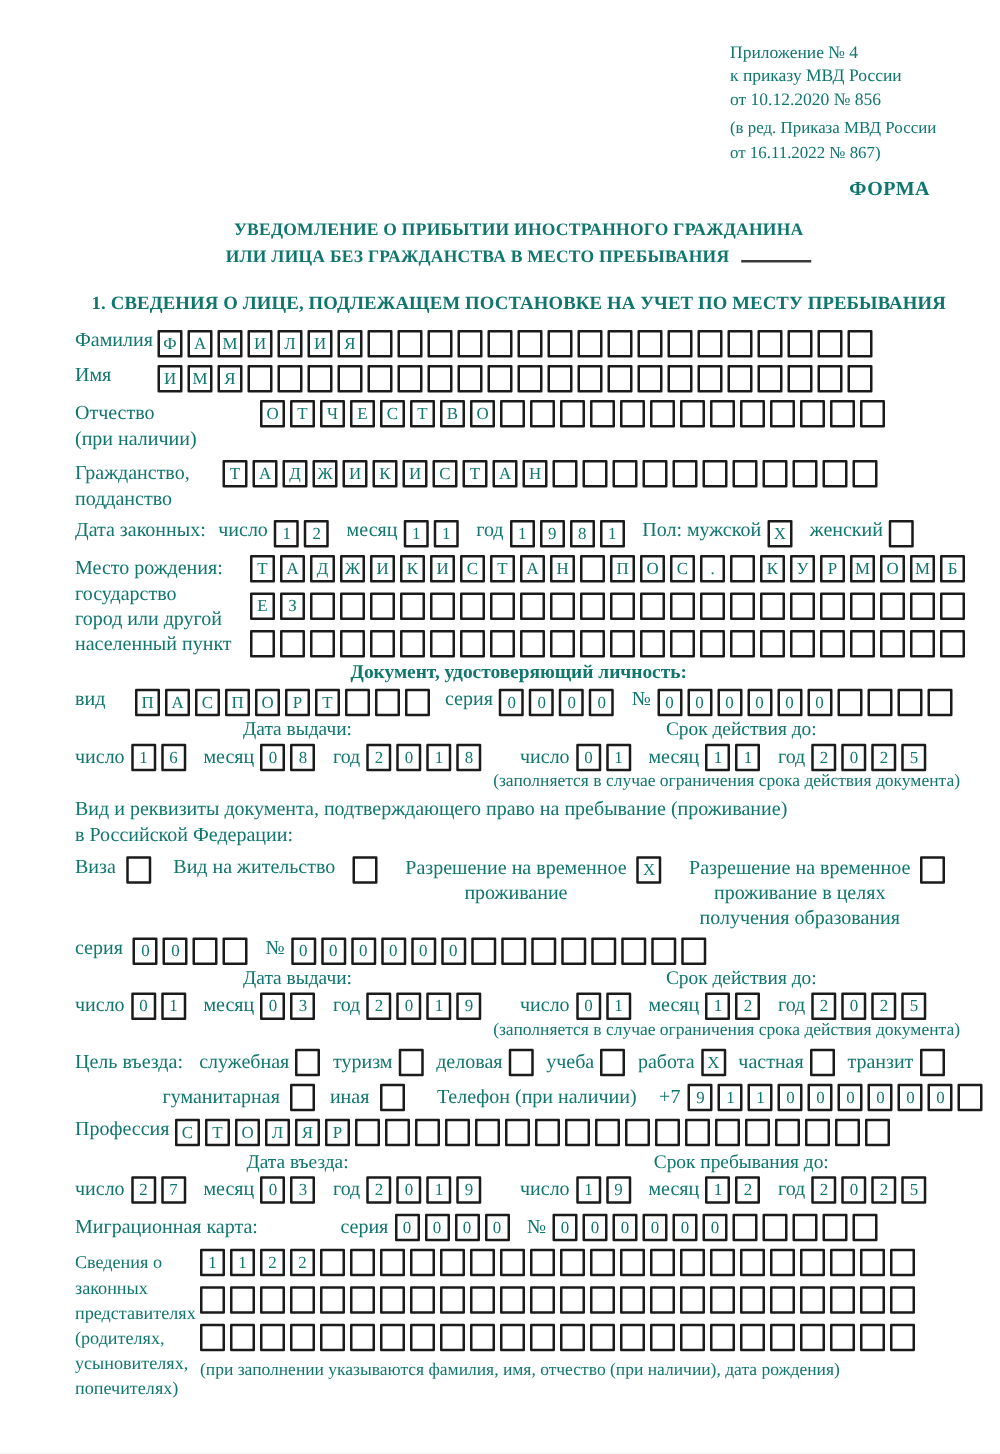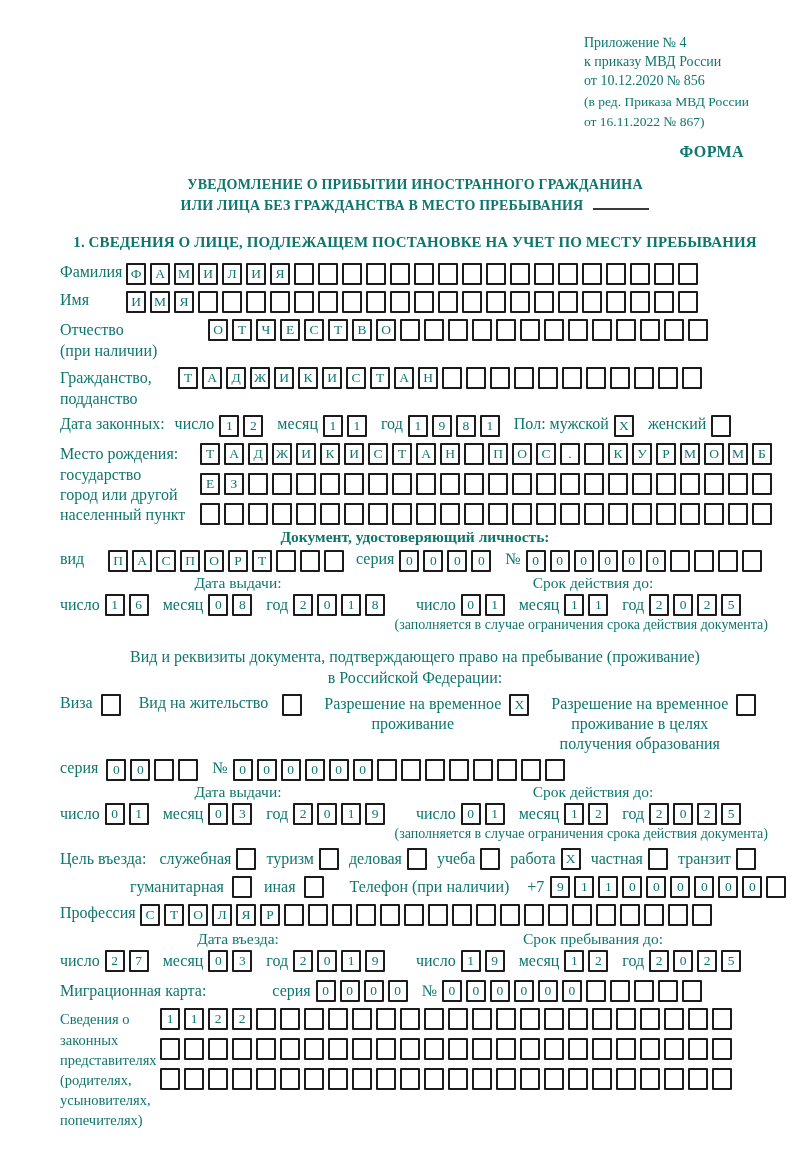--- a/index.html
+++ b/index.html
@@ -39,21 +39,21 @@
   .boxrows .boxes:last-child { margin-bottom:0; }
 
   .doc-heading { text-align:center; font-weight:bold; font-size:15.5px; margin-top:3px; }
 
   .datepair { display:flex; margin-top:2px; }
   .dp-l { width:356px; flex:none; } .dp-r { flex:1; }
   .dp-head { text-align:center; font-size:15.5px; }
   .dp-row { display:flex; align-items:center; margin-top:2px; }
   .note { text-align:right; font-size:14px; margin-top:1px; padding-right:2px; }
 
-  .intro { margin-top:14px; line-height:1.3;text-align:center; }
+  .intro { margin-top:4px; line-height:1.3; }
   .permit-row { display:flex; align-items:flex-start; margin-top:5px; }
   .pitem { display:flex; align-items:flex-start; }
   .pstack { text-align:center; line-height:20px; }
   .gap8{margin-left:8px;} .gap14{margin-left:14px;} .gap18{margin-left:18px;}
 
   .purpose-row { display:flex; align-items:center; margin-top:6px; white-space:nowrap; }
   .purpose-row .lbl { margin-right:5px; }
   .purpose-row .boxes { margin-right:6px; }
   .hum-row { display:flex; align-items:center; margin-top:6px; margin-left:70px; white-space:nowrap; }
 
@@ -764,16 +764,17 @@
           <span class="box"></span>
           <span class="box"></span>
           <span class="box"></span>
           <span class="box"></span>
           <span class="box"></span>
           <span class="box"></span>
           <span class="box"></span>
           <span class="box"></span>
           <span class="box"></span>
         </span>
+      <span class="reps-note" style="display:block;">(при заполнении указываются фамилия, имя, отчество (при наличии), дата рождения)</span>
     </span>
   </div>
 
 </div>
 
 </body></html>

